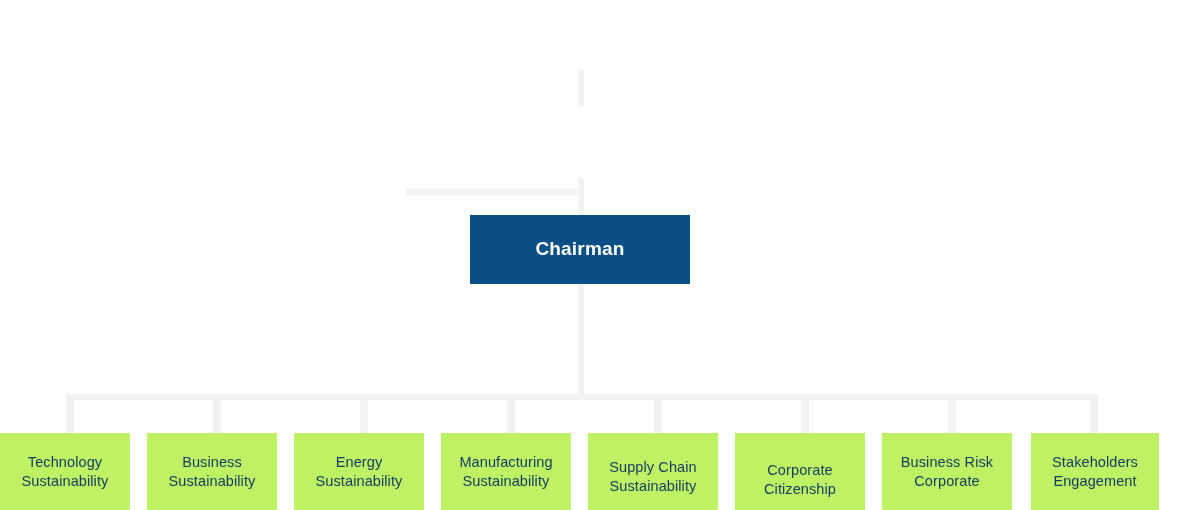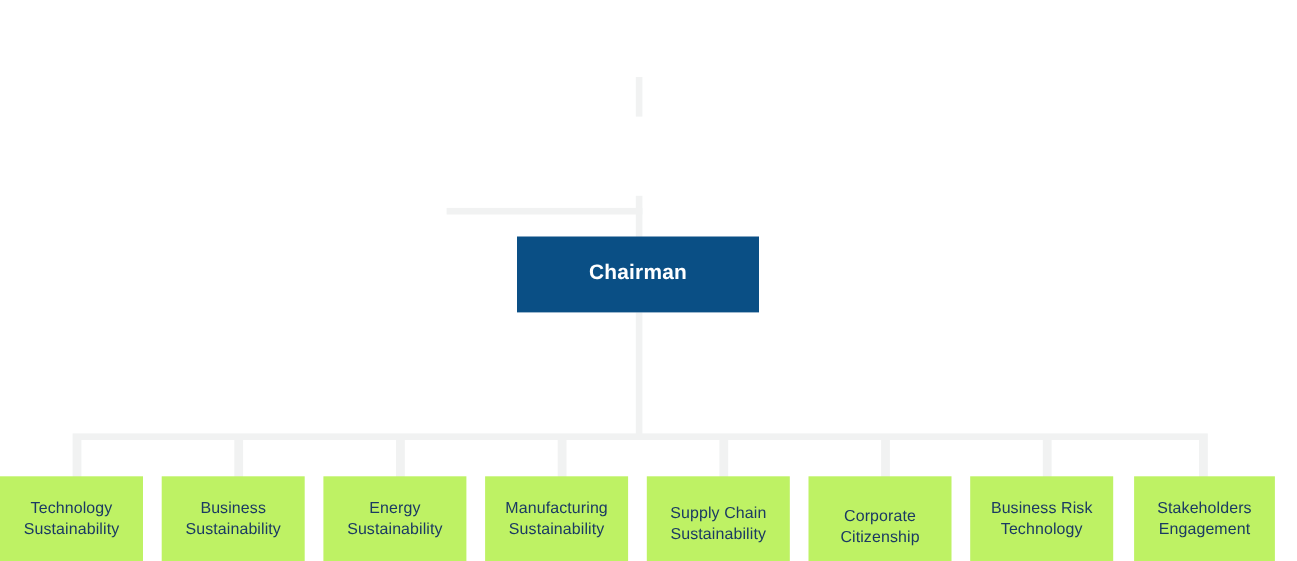--- a/index.html
+++ b/index.html
@@ -123,21 +123,21 @@
       <div class="node node-leaf" style="left: 588px; top: 433px; width: 130px; height: 87px;">
         <span class="leaf-label">Supply Chain
 Sustainability</span>
       </div>
       <div class="node node-leaf" style="left: 735px; top: 433px; width: 130px; height: 94px;">
         <span class="leaf-label">Corporate
 Citizenship</span>
       </div>
       <div class="node node-leaf" style="left: 882px; top: 433px; width: 130px; height: 77px;">
         <span class="leaf-label">Business Risk
-Technology</span>
+Corporate</span>
       </div>
       <div class="node node-leaf" style="left: 1031px; top: 433px; width: 128px; height: 77px; align-items: center;">
         <span class="leaf-label">Stakeholders
 Engagement</span>
       </div>
     </div>
 
 </div>
 
 </body></html>

